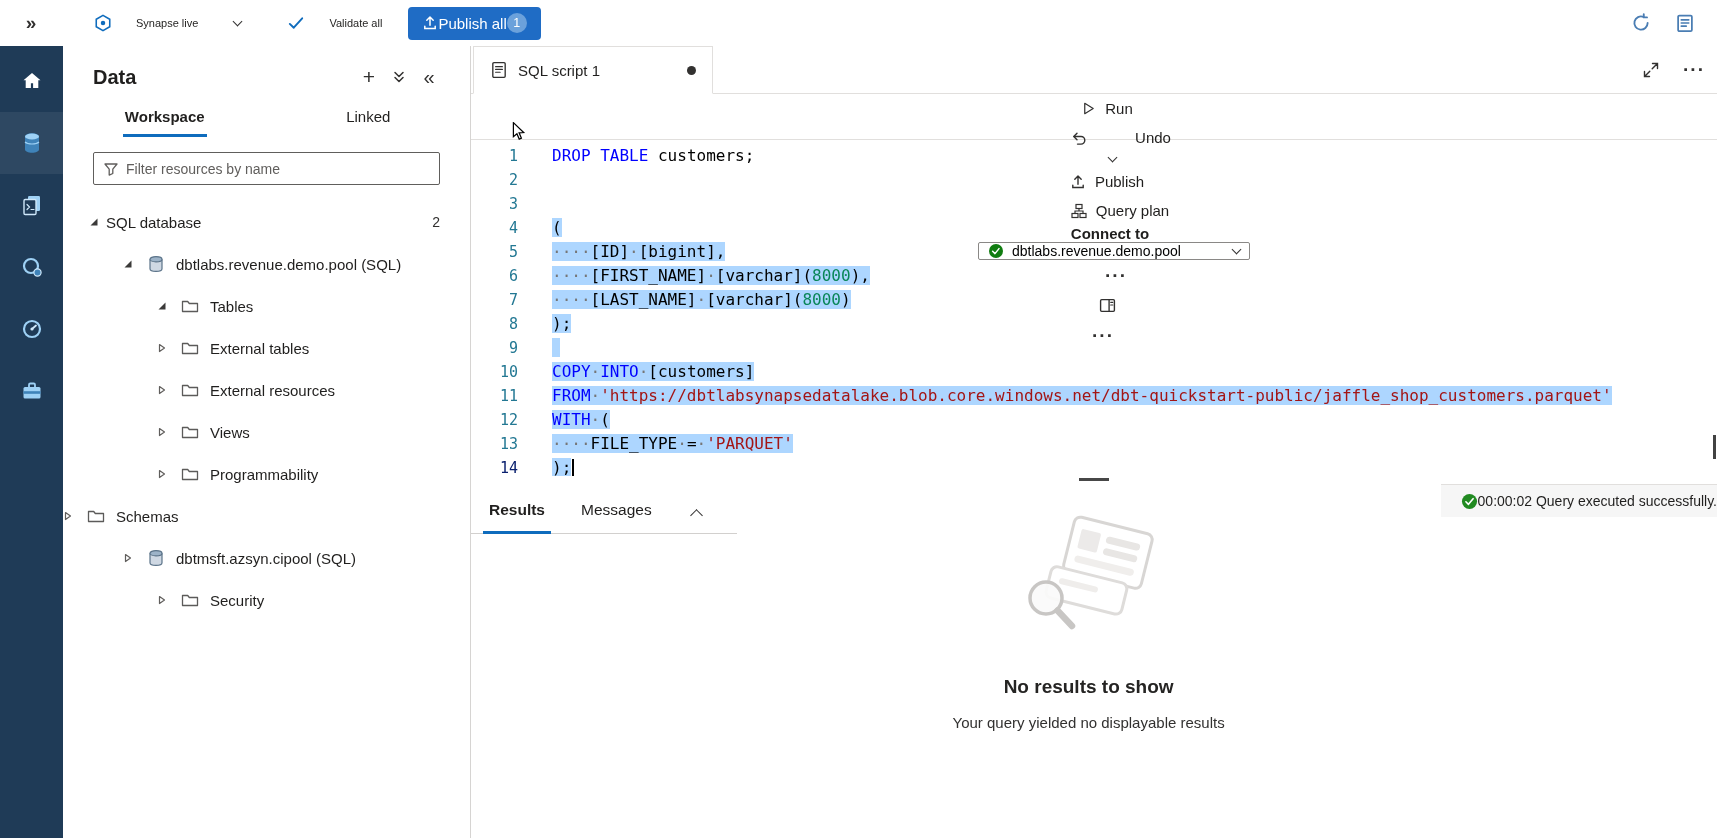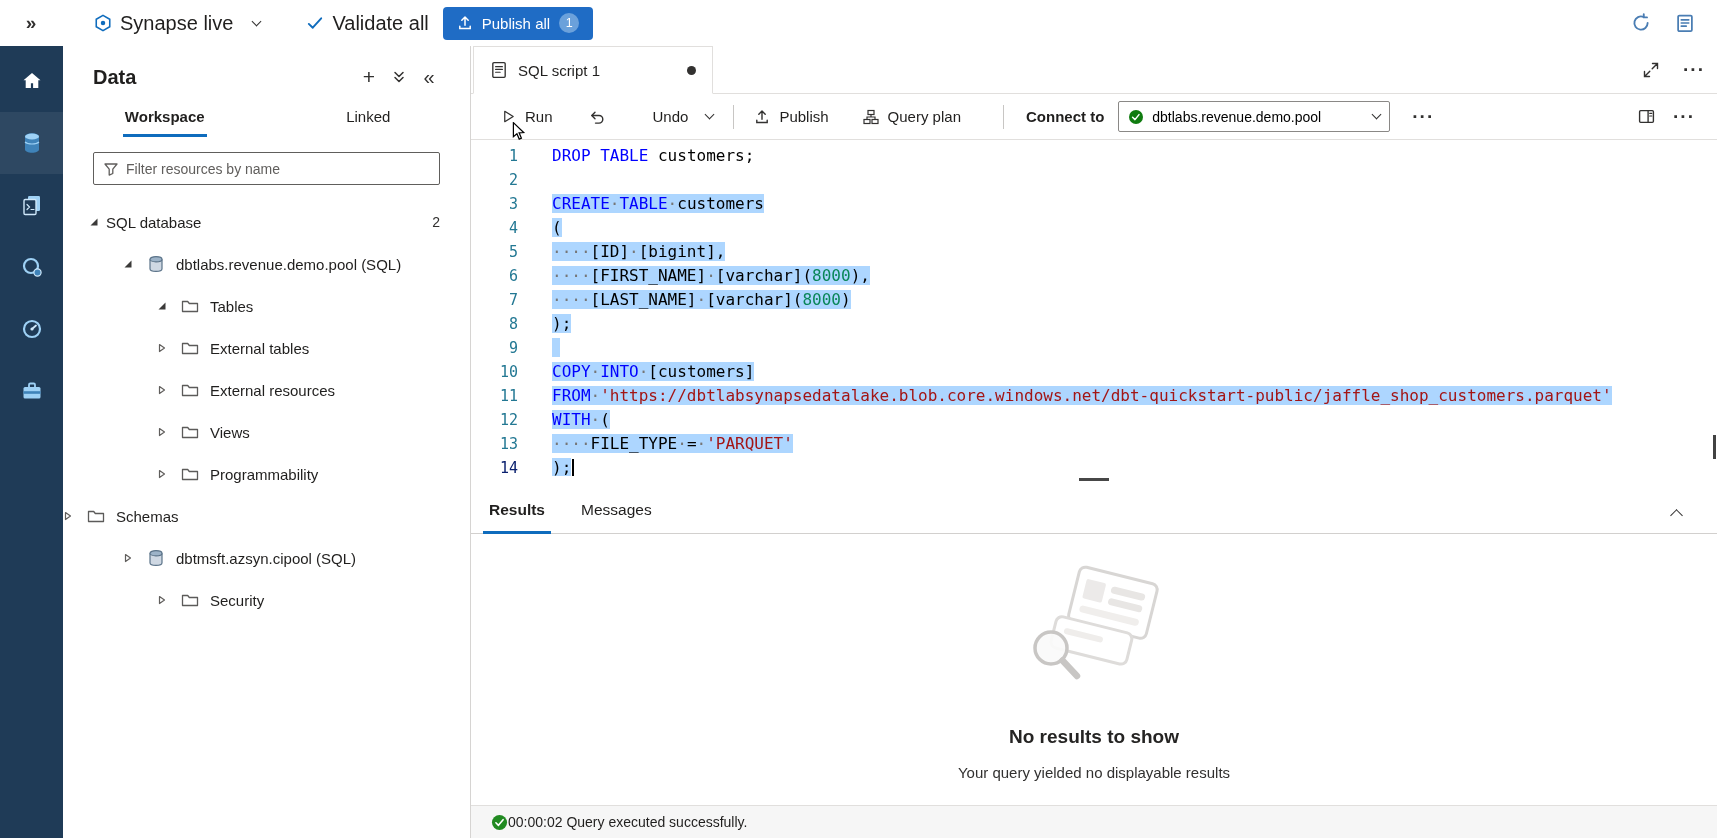--- a/index.html
+++ b/index.html
@@ -2,25 +2,25 @@
 <html><head>
 <meta charset="utf-8">
 <style>
   * { box-sizing: border-box; margin: 0; padding: 0; }
   html,body { width:1717px; height:838px; overflow:hidden; background:#fff;
     font-family:"Liberation Sans", sans-serif; color:#201f1e; }
 
   
   .topbar { height:46px; display:flex; align-items:center; background:#fff; position:relative; z-index:5; }
   .tb-expand { width:62px; text-align:center; font-size:19px; font-weight:bold; color:#323130; background:none; border:none; cursor:pointer; }
-  .tb-item { display:flex; align-items:center; gap:8px; font-size:20px; color:#201f1e; background:none; border:none; cursor:pointer; padding:6px 10px; }
+  .tb-item { display:flex; align-items:center; gap:24px; font-size:11px; color:#201f1e; background:none; border:none; cursor:pointer; padding:6px 10px; }
   .synapse { margin-left:22px; }
   .chev-down { width:7px; height:7px; border-right:1.6px solid #323130; border-bottom:1.6px solid #323130; transform:rotate(45deg); margin-top:-4px; display:inline-block; }
   .validate { margin-left:26px; }
-  .publish-all { margin-left:4px; display:flex; align-items:center; gap:9px; background:#1f6cc5; color:#fff; border:none; border-radius:4px; height:33px; padding:0 14px; font-size:15px; cursor:pointer; }
+  .publish-all { margin-left:16px; display:flex; align-items:center; background:#1f6cc5; color:#fff; border:none; border-radius:4px; height:33px; padding:0 14px; font-size:15px; cursor:pointer; }
   .publish-all .badge { background:#6ba1db; color:#fff; min-width:20px; height:20px; border-radius:10px; font-size:12.5px; display:flex; align-items:center; justify-content:center; padding:0 6px; }
   .tb-spacer { flex:1; }
   .tb-iconbtn { background:none; border:none; cursor:pointer; padding:6px; margin-right:12px; display:flex; }
 
   
   .workspace { display:flex; height:792px; }
 
   
   .rail { width:63px; background:#1f3b57; display:flex; flex-direction:column; align-items:center; padding-top:4px; flex:none; }
   .rail-item { width:63px; height:62px; display:flex; align-items:center; justify-content:center; background:none; border:none; cursor:pointer; }
@@ -49,21 +49,21 @@
   .main { flex:1; display:flex; flex-direction:column; background:#fff; position:relative; min-width:0; }
 
   .tabstrip { height:48px; display:flex; align-items:stretch; border-bottom:1px solid #e1dfdd; padding-left:2px; }
   .doc-tab { width:240px; display:flex; align-items:center; gap:10px; padding:0 16px; background:#fff; border:1px solid #e1dfdd; border-bottom:1px solid #fff; margin-bottom:-1px; cursor:pointer; }
   .doc-tab .title { font-size:15px; flex:1; }
   .dirty-dot { width:9px; height:9px; border-radius:50%; background:#323130; }
   .strip-spacer { flex:1; }
   .strip-btn { background:none; border:none; cursor:pointer; padding:0 12px; display:flex; align-items:center; color:#323130; }
   .more-glyph { font-size:19px; font-weight:bold; letter-spacing:1px; color:#323130; line-height:1; }
 
-  .toolbar { height:46px; display:flex; align-items:center; border-bottom:1px solid #e1dfdd; padding-left:26px; }
+  .toolbar { height:46px; display:flex; align-items:center; border-bottom:1px solid #e1dfdd; padding-left:26px;flex-direction:column; }
   .tbar-btn { display:flex; align-items:center; gap:9px; background:none; border:none; cursor:pointer; font-size:15px; color:#201f1e; padding:6px 4px; }
   .tbar-divider { width:1px; height:24px; background:#c8c6c4; margin:0 16px; }
   .connect-label { font-size:15px; font-weight:600; margin-left:22px; }
   .pool-dd { margin-left:14px; width:272px; height:31px; border:1px solid #8a8886; border-radius:2px; display:flex; align-items:center; gap:8px; padding:0 9px; background:#fff; cursor:pointer; }
   .pool-dd .name { font-size:14px; flex:1; text-align:left; white-space:nowrap; overflow:hidden; }
 
   
   .code-area { flex:1; position:relative; overflow:hidden; padding-top:4px; }
   .code-line { display:flex; height:24px; line-height:24px; font-family:"DejaVu Sans Mono", monospace; font-size:16px; white-space:pre; }
   .ln { width:47px; flex:none; text-align:right; color:#237893; font-size:15px; }
@@ -76,21 +76,21 @@
   .tk-str { color:#a31515; }
   .tk-num { color:#098658; }
   .tk-ws { color:#767676; }
   .cursor { display:inline-block; width:2px; height:19px; background:#000; vertical-align:middle; margin-left:1px; }
   .vthumb { position:absolute; right:1px; top:295px; width:3px; height:24px; background:#424242; }
 
   .sash { height:8px; position:relative; cursor:row-resize; }
   .sash .grip { position:absolute; left:50%; top:2px; transform:translateX(-50%); width:30px; height:3px; background:#474747; }
 
   
-  .results { height:354px; display:flex; flex-direction:column; }
+  .results { height:354px; display:flex; flex-direction:row; }
   .res-tabbar { height:50px; display:flex; align-items:flex-end; border-bottom:1px solid #d2d0ce; padding-left:12px; }
   .res-tab { background:none; border:none; cursor:pointer; font-size:15.5px; color:#201f1e; padding:10px 6px 12px 6px; margin-right:24px; border-bottom:3px solid transparent; margin-bottom:-1px; }
   .res-tab.active { font-weight:600; border-bottom-color:#0f6cbd; }
   .res-collapse { margin-left:auto; margin-right:26px; background:none; border:none; cursor:pointer; padding:10px; }
   .chev-up { width:9px; height:9px; border-right:1.8px solid #323130; border-bottom:1.8px solid #323130; transform:rotate(-135deg); display:inline-block; }
   .res-body { flex:1; display:flex; flex-direction:column; align-items:center; padding-top:26px; overflow:hidden; }
   .empty-title { font-size:19px; font-weight:700; color:#252423; margin-top:30px; }
   .empty-sub { font-size:15px; color:#323130; margin-top:16px; }
   .statusbar { height:33px; background:#f6f6f6; border-top:1px solid #e1dfdd; display:flex; align-items:center; padding-left:20px; font-size:14px; color:#201f1e; }
 
@@ -484,21 +484,21 @@
       </button>
       <button class="tbar-btn" style="margin:0 18px 0 10px;">
           <span class="more-glyph">···</span>
         </button>
     </div>
 
     <div class="code-area">
       <div id="code">
           <div class="code-line"><span class="ln">1</span><span class="lc"><span class="tk-kw">DROP</span><span class="tk-pl"> </span><span class="tk-kw">TABLE</span><span class="tk-pl"> customers;</span></span></div>
           <div class="code-line"><span class="ln">2</span><span class="lc"></span></div>
-          <div class="code-line"><span class="ln">3</span><span class="lc"><span class="sel"><span class="tk-kw">CREATE</span><span class="tk-ws">·</span><span class="tk-kw">TABLE</span><span class="tk-ws">·</span><span class="tk-pl">customers</span></span></span></div>
+          <div class="code-line"><span class="ln">3</span></div>
           <div class="code-line"><span class="ln">4</span><span class="lc"><span class="sel"><span class="tk-pl">(</span></span></span></div>
           <div class="code-line"><span class="ln">5</span><span class="lc"><span class="sel"><span class="tk-ws">····</span><span class="tk-pl">[ID]</span><span class="tk-ws">·</span><span class="tk-pl">[bigint],</span></span></span></div>
           <div class="code-line"><span class="ln">6</span><span class="lc"><span class="sel"><span class="tk-ws">····</span><span class="tk-pl">[FIRST_NAME]</span><span class="tk-ws">·</span><span class="tk-pl">[varchar](</span><span class="tk-num">8000</span><span class="tk-pl">),</span></span></span></div>
           <div class="code-line"><span class="ln">7</span><span class="lc"><span class="sel"><span class="tk-ws">····</span><span class="tk-pl">[LAST_NAME]</span><span class="tk-ws">·</span><span class="tk-pl">[varchar](</span><span class="tk-num">8000</span><span class="tk-pl">)</span></span></span></div>
           <div class="code-line"><span class="ln">8</span><span class="lc"><span class="sel"><span class="tk-pl">);</span></span></span></div>
           <div class="code-line"><span class="ln">9</span><span class="lc"><span class="sel"></span></span></div>
           <div class="code-line"><span class="ln">10</span><span class="lc"><span class="sel"><span class="tk-kw">COPY</span><span class="tk-ws">·</span><span class="tk-kw">INTO</span><span class="tk-ws">·</span><span class="tk-pl">[customers]</span></span></span></div>
           <div class="code-line"><span class="ln">11</span><span class="lc"><span class="sel"><span class="tk-kw">FROM</span><span class="tk-ws">·</span><span class="tk-str">'https://dbtlabsynapsedatalake.blob.core.windows.net/dbt-quickstart-public/jaffle_shop_customers.parquet'</span></span></span></div>
           <div class="code-line"><span class="ln">12</span><span class="lc"><span class="sel"><span class="tk-kw">WITH</span><span class="tk-ws">·</span><span class="tk-pl">(</span></span></span></div>
           <div class="code-line"><span class="ln">13</span><span class="lc"><span class="sel"><span class="tk-ws">····</span><span class="tk-pl">FILE_TYPE</span><span class="tk-ws">·</span><span class="tk-pl">=</span><span class="tk-ws">·</span><span class="tk-str">'PARQUET'</span></span></span></div>

